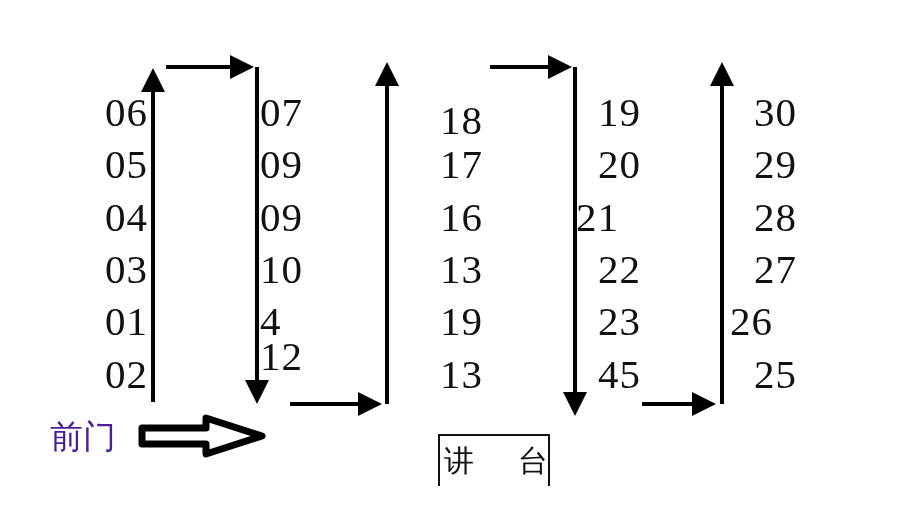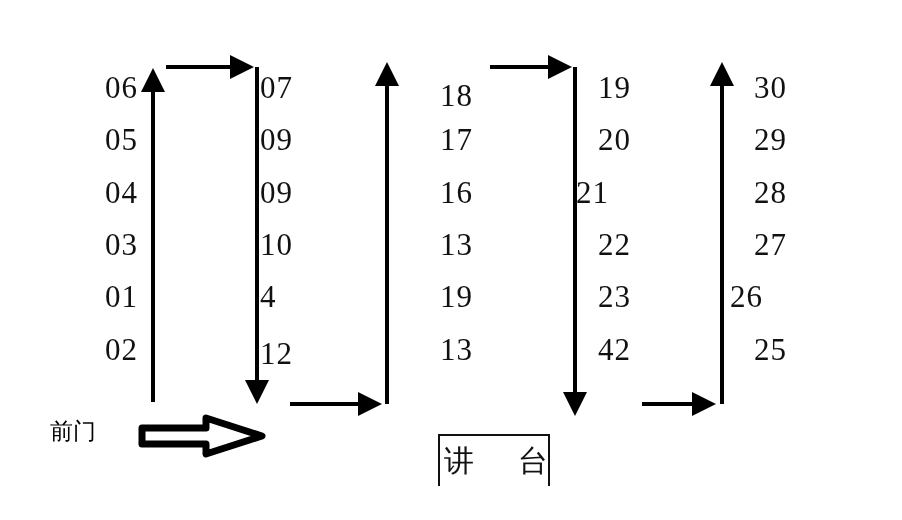--- a/index.html
+++ b/index.html
@@ -1,19 +1,19 @@
 <!DOCTYPE html>
 <html><head>
   <meta charset="utf-8">
   <style>
     html, body { margin: 0; padding: 0; background: #ffffff; }
     body { width: 902px; height: 520px; position: relative; overflow: hidden; font-family: "Liberation Serif", "DejaVu Serif", serif; }
-    .num { position: absolute; font-size: 31px; color: #111; line-height: 1; letter-spacing: 1px; }
+    .num { position: absolute; font-size: 41px; color: #111; line-height: 1; letter-spacing: 1px; margin-top: 20px; }
     svg.lines { position: absolute; left: 0; top: 0; }
-    .door-label { position: absolute; left: 50px; top: 420px; font-family: "DejaVu Sans", sans-serif; font-size: 23px; color: #000000; line-height: 1; }
+    .door-label { position: absolute; left: 50px; top: 420px; font-family: "DejaVu Sans", sans-serif; font-size: 33px; color: #4c1d95; line-height: 1; }
     .podium { position: absolute; left: 438px; top: 434px; width: 112px; height: 52px; border: 2px solid #111; border-bottom: none; box-sizing: border-box; }
     .podium span { position: absolute; top: 10px; font-family: "DejaVu Sans", sans-serif; font-size: 30px; color: #111; line-height: 1; }
     .podium .c1 { left: 4px; }
     .podium .c2 { left: 78px; }
   </style>
 </head>
 <body>
 
 <svg class="lines" width="902" height="520">
   <defs>
@@ -48,35 +48,35 @@
 <div class="num" style="left:105px;top:177px">04</div>
 <div class="num" style="left:105px;top:229px">03</div>
 <div class="num" style="left:105px;top:281px">01</div>
 <div class="num" style="left:105px;top:334px">02</div>
 
 <div class="num" style="left:260px;top:72px">07</div>
 <div class="num" style="left:260px;top:124px">09</div>
 <div class="num" style="left:260px;top:177px">09</div>
 <div class="num" style="left:260px;top:229px">10</div>
 <div class="num" style="left:260px;top:281px">4</div>
-<div class="num" style="left:260px;top:338px">12</div>
+<div class="num" style="left:260px;top:316px">12</div>
 
 <div class="num" style="left:440px;top:80px">18</div>
 <div class="num" style="left:440px;top:124px">17</div>
 <div class="num" style="left:440px;top:177px">16</div>
 <div class="num" style="left:440px;top:229px">13</div>
 <div class="num" style="left:440px;top:281px">19</div>
 <div class="num" style="left:440px;top:334px">13</div>
 
 <div class="num" style="left:598px;top:72px">19</div>
 <div class="num" style="left:598px;top:124px">20</div>
 <div class="num" style="left:576px;top:177px">21</div>
 <div class="num" style="left:598px;top:229px">22</div>
 <div class="num" style="left:598px;top:281px">23</div>
-<div class="num" style="left:598px;top:334px">42</div>
+<div class="num" style="left:598px;top:334px">45</div>
 
 <div class="num" style="left:754px;top:72px">30</div>
 <div class="num" style="left:754px;top:124px">29</div>
 <div class="num" style="left:754px;top:177px">28</div>
 <div class="num" style="left:754px;top:229px">27</div>
 <div class="num" style="left:730px;top:281px">26</div>
 <div class="num" style="left:754px;top:334px">25</div>
 
 <div class="door-label">前门</div>
 

